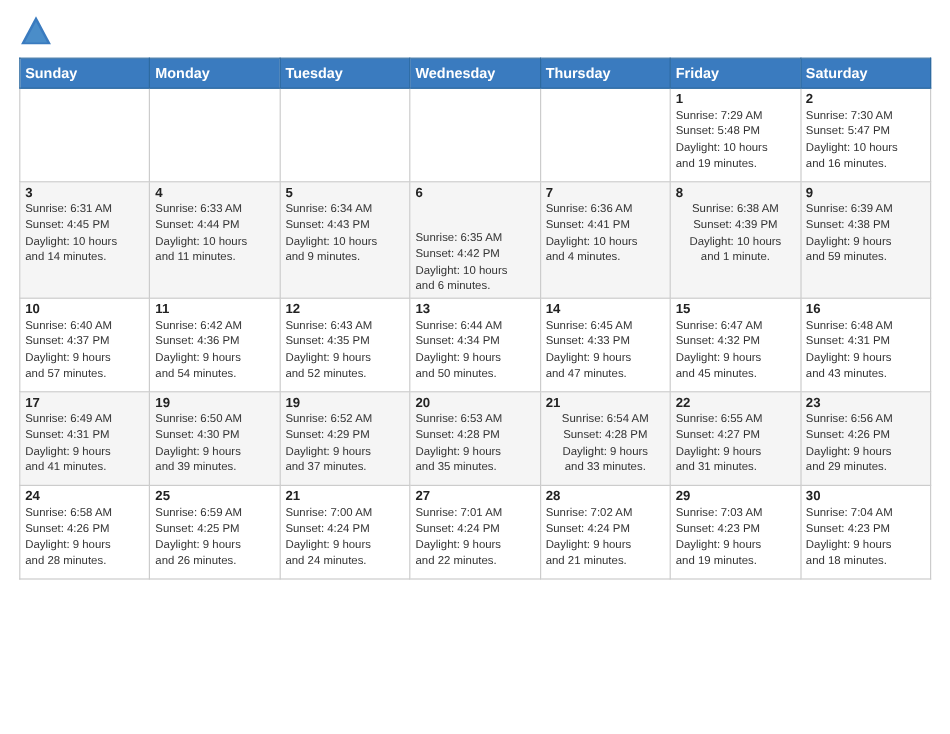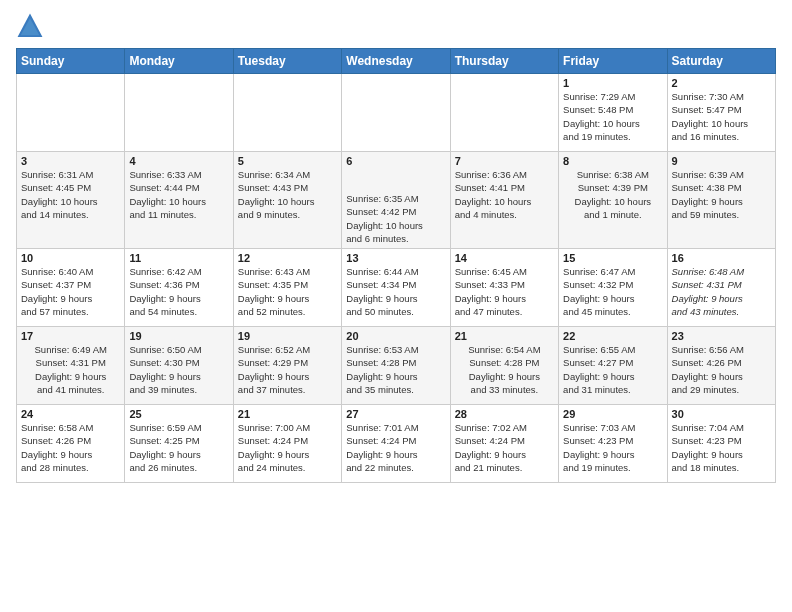--- a/index.html
+++ b/index.html
@@ -237,30 +237,30 @@
           </td>
           <td>
             <span class="day-num">15</span>
             <div class="day-info" style="white-space: pre-line;">Sunrise: 6:47 AM
 Sunset: 4:32 PM
 Daylight: 9 hours
 and 45 minutes.</div>
           </td>
           <td>
             <span class="day-num">16</span>
-            <div class="day-info" style="white-space: pre-line; font-style: italic;">Sunrise: 6:48 AM
+            <div class="day-info" style="white-space: pre-line;">Sunrise: 6:48 AM
 Sunset: 4:31 PM
 Daylight: 9 hours
 and 43 minutes.</div>
           </td>
         </tr>
         <tr>
           <td>
             <span class="day-num">17</span>
-            <div class="day-info" style="white-space: pre-line; text-align: center;">Sunrise: 6:49 AM
+            <div class="day-info" style="white-space: pre-line;">Sunrise: 6:49 AM
 Sunset: 4:31 PM
 Daylight: 9 hours
 and 41 minutes.</div>
           </td>
           <td>
             <span class="day-num">19</span>
             <div class="day-info" style="white-space: pre-line;">Sunrise: 6:50 AM
 Sunset: 4:30 PM
 Daylight: 9 hours
 and 39 minutes.</div>

